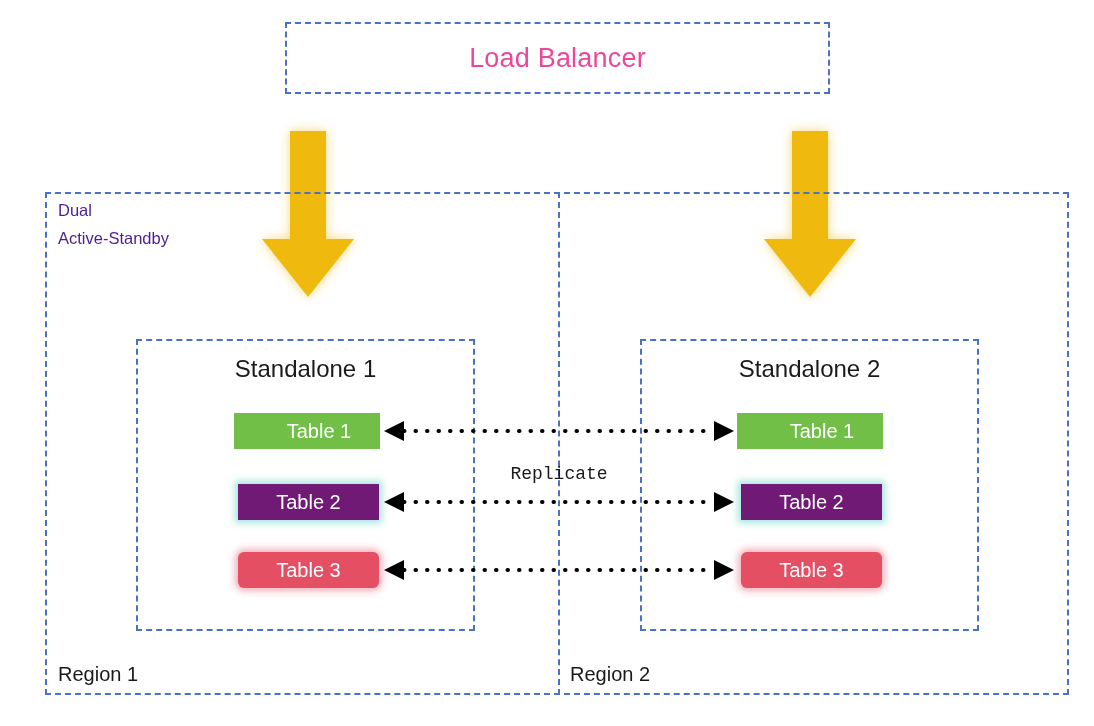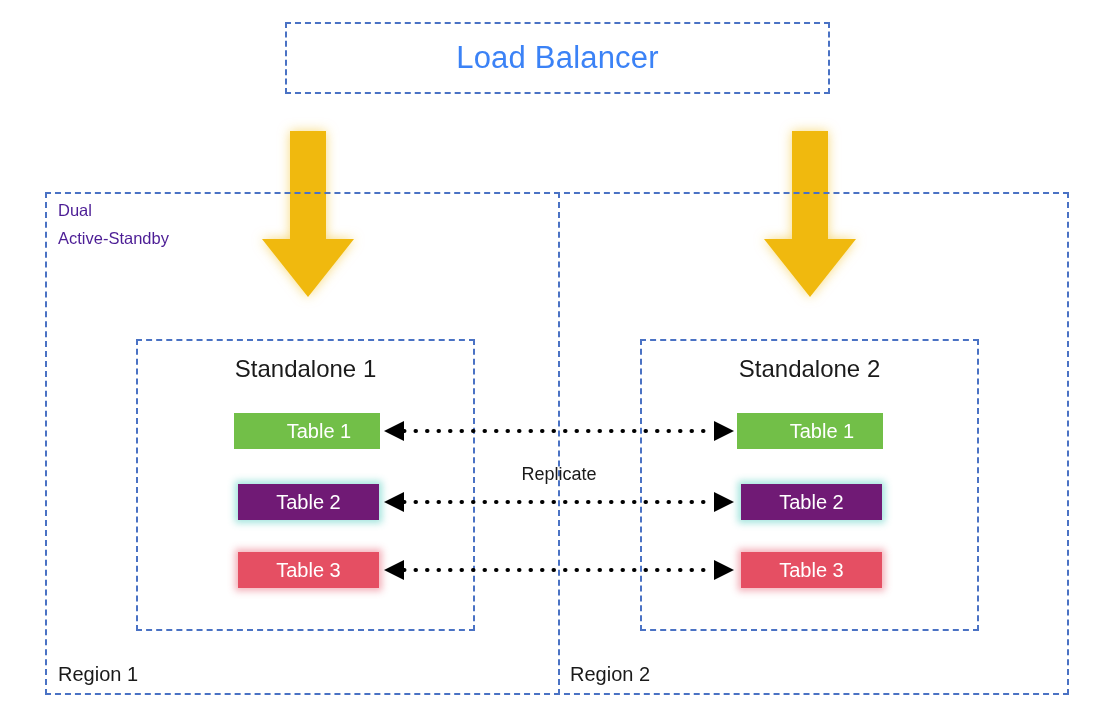--- a/index.html
+++ b/index.html
@@ -29,22 +29,22 @@
   .lb-box {
     left: 285px;
     top: 22px;
     width: 545px;
     height: 72px;
     display: flex;
     align-items: center;
     justify-content: center;
   }
   .lb-label {
-    font-size: 31px;
-    color: #3b82f6;
+    font-size: 27px;
+    color: #ec4899;
     letter-spacing: 0.2px;
   }
 
   .outer-region {
     left: 45px;
     top: 192px;
     width: 1024px;
     height: 503px;
   }
 
@@ -95,21 +95,21 @@
     display: flex;
     align-items: center;
     justify-content: center;
     color: #ffffff;
     font-size: 20px;
     height: 36px;
     box-sizing: border-box;
   }
   .chip-green  { background: #72bf48; padding-left: 24px; }
   .chip-teal   { background: #701a75; box-shadow: 0 0 7px 3px rgba(51,196,180,0.45); }
-  .chip-pink   { background: #e54f63; box-shadow: 0 0 7px 3px rgba(229,79,99,0.45); }
+  .chip-pink   { background: #e54f63; box-shadow: 0 0 7px 3px rgba(229,79,99,0.45); border-radius: 6px; }
 
   
   .l-t1 { left: 234px; top: 413px; width: 146px; }
   .l-t2 { left: 238px; top: 484px; width: 141px; }
   .l-t3 { left: 238px; top: 552px; width: 141px; }
   
   .r-t1 { left: 737px; top: 413px; width: 146px; }
   .r-t2 { left: 741px; top: 484px; width: 141px; }
   .r-t3 { left: 741px; top: 552px; width: 141px; }
 
@@ -126,20 +126,21 @@
   .ra3 { top: 558px; }
 
   .replicate-label {
     position: absolute;
     left: 382px;
     width: 354px;
     top: 464px;
     text-align: center;
     font-size: 18px;
     color: #1a1a1a;
+    font-family: Liberation Mono, monospace;
   }
 
   
   .yellow-arrow {
     position: absolute;
     width: 96px;
     height: 168px;
     filter: drop-shadow(0 0 6px rgba(240,185,14,0.55));
   }
   .ya-left  { left: 260px; top: 131px; }

